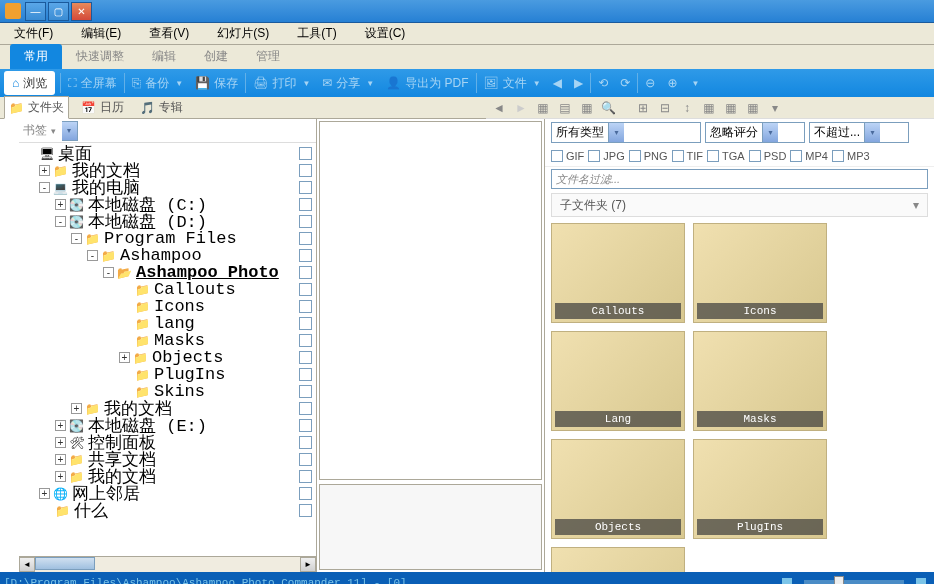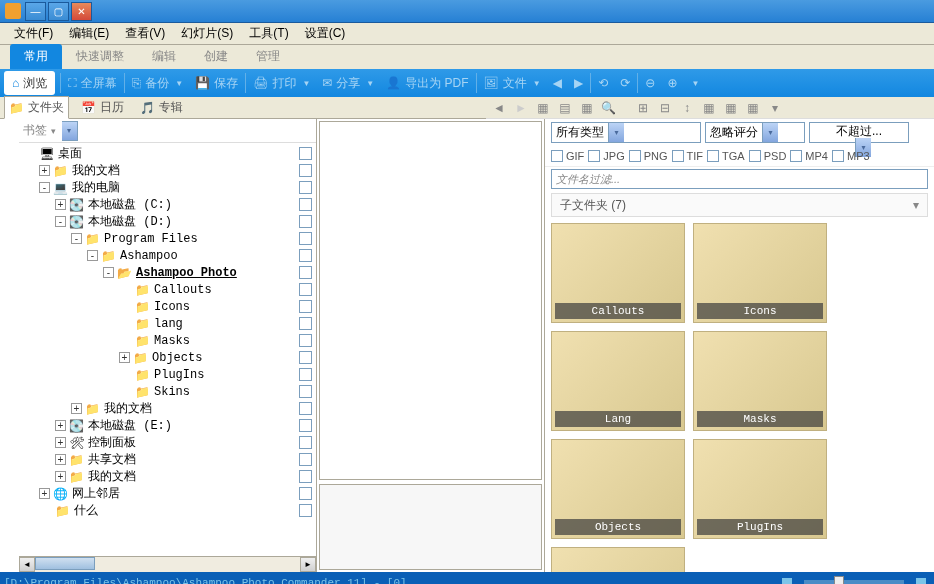--- a/index.html
+++ b/index.html
@@ -2,21 +2,21 @@
 <html><head>
 <meta charset="utf-8">
 <style>
 * { box-sizing: border-box; margin: 0; padding: 0; }
 body { font-family: "SimSun", Arial, sans-serif; font-size: 12px; background: #fff; width: 934px; height: 584px; overflow: hidden; }
 .titlebar { height: 23px; background: linear-gradient(#4a9be0, #2680d4); display: flex; align-items: center; color: #fff; padding-left: 5px; border-bottom: 1px solid #1a5a9c; }
 .titlebar-text { flex: 1; font-family: "Courier New", monospace; font-size: 12px; }
 .titlebar-btns { display: flex; gap: 2px; margin-right: 2px; }
 .titlebar-btn { width: 21px; height: 19px; border: 1px solid #1a5a9c; background: linear-gradient(#5aa7e8, #3a8cd4); display: flex; align-items: center; justify-content: center; font-size: 10px; color: #fff; cursor: pointer; }
 .titlebar-btn.close { background: linear-gradient(#e88a5a, #d44a3a); }
-.menubar { height: 22px; display: flex; align-items: center; padding-left: 8px; gap: 4px; background: #ece9d8; border-bottom: 1px solid #aca899; }
+.menubar { height: 22px; display: flex; align-items: center; padding-left: 8px; gap: 16px; background: #ece9d8; border-bottom: 1px solid #aca899; }
 .menu-item { padding: 2px 6px; cursor: pointer; font-size: 12px; }
 .tabbar { height: 24px; display: flex; align-items: flex-end; padding-left: 10px; gap: 0; background: #ece9d8; }
 .tab { padding: 4px 14px; font-size: 12px; color: #888; cursor: pointer; }
 .tab.active { background: #1287e0; color: #fff; border-radius: 3px 3px 0 0; }
 .toolbar-main { height: 28px; background: linear-gradient(#2f9ae8, #1287e0); display: flex; align-items: center; padding: 0 4px; }
 .tbtn { display: flex; align-items: center; height: 24px; padding: 0 6px; color: #a6d4f4; font-size: 12px; gap: 4px; cursor: pointer; }
 .tbtn.active { background: #fff; color: #333; border-radius: 3px; padding: 0 8px; margin-right: 4px; }
 .tbtn .dd { font-size: 8px; margin-left: 2px; }
 .sep-v { width: 1px; height: 20px; background: #62b0e8; margin: 0 1px; }
 .subtabs { height: 22px; display: flex; align-items: center; padding: 0 4px; gap: 8px; background: #ece9d8; border-bottom: 1px solid #aca899; }
@@ -26,21 +26,21 @@
 .left-panel { width: 298px; display: flex; flex-direction: column; border-right: 1px solid #aca899; margin-left: 19px; }
 .path-bar { height: 24px; display: flex; align-items: center; padding: 2px 4px; border-bottom: 1px solid #ddd; }
 .path-label { font-size: 12px; color: #888; margin-right: 4px; }
 .path-input { flex: 1; height: 20px; border: 1px solid #7b9ebd; font-family: "Courier New", monospace; font-size: 11px; padding: 0 3px; }
 .path-dd { width: 16px; height: 20px; background: linear-gradient(#bcd4f6, #83a6de); border: 1px solid #7b9ebd; border-left: 0; display: flex; align-items: center; justify-content: center; font-size: 8px; color: #4a6a9c; cursor: pointer; }
 .tree { flex: 1; overflow: auto; padding: 2px 0; font-size: 12px; background: #fff; }
 .tree-row { display: flex; align-items: center; height: 17px; cursor: pointer; white-space: nowrap; }
 .exp { width: 11px; height: 11px; border: 1px solid #999; display: flex; align-items: center; justify-content: center; font-size: 10px; line-height: 1; margin-right: 3px; background: #fff; color: #333; }
 .exp-blank { width: 13px; margin-right: 3px; }
 .ticon { width: 16px; height: 14px; margin-right: 3px; display: flex; align-items: center; justify-content: center; }
-.tlabel { font-family: "Courier New", monospace; font-size: 12px; }
+.tlabel { font-family: "Courier New", monospace; font-size: 17px; }
 .cb { width: 13px; height: 13px; border: 1px solid #7b9ebd; margin-left: auto; margin-right: 4px; background: #fff; }
 .mid-panel { width: 228px; display: flex; flex-direction: column; border-right: 1px solid #aca899; }
 .preview-big { flex: 1; border: 1px solid #aca899; margin: 2px; background: #fff; }
 .preview-small { height: 86px; border: 1px solid #aca899; margin: 2px; background: #f7f7f7; }
 .right-panel { flex: 1; display: flex; flex-direction: column; overflow: hidden; }
 .rtoolbar { height: 22px; display: flex; align-items: center; padding: 0 4px; gap: 4px; background: #ece9d8; border-bottom: 1px solid #ddd; }
 .rticon { width: 18px; height: 18px; display: flex; align-items: center; justify-content: center; color: #888; cursor: pointer; font-size: 12px; }
 .filter-row { height: 26px; display: flex; align-items: center; padding: 2px 6px; gap: 4px; }
 .filter-dd { height: 21px; border: 1px solid #7b9ebd; display: flex; align-items: center; padding: 0 4px; font-size: 12px; background: #fff; cursor: pointer; }
 .filter-dd .ddv { width: 16px; text-align: center; font-size: 8px; color: #4a6a9c; background: linear-gradient(#bcd4f6, #83a6de); margin: -2px -4px -2px 4px; height: 19px; line-height: 19px; border-left: 1px solid #7b9ebd; }
@@ -352,21 +352,21 @@
   <div class="right-panel">
     <div class="filter-row">
       <div class="filter-dd" style="width:150px;">
           <span>所有类型</span>
           <span class="ddv">▾</span>
         </div>
       <div class="filter-dd" style="width:100px;">
           <span>忽略评分</span>
           <span class="ddv">▾</span>
         </div>
-      <div class="filter-dd" style="width:100px;flex-direction:column;">
+      <div class="filter-dd" style="width:100px;">
           <span>不超过...</span>
           <span class="ddv">▾</span>
         </div>
     </div>
     <div class="check-row" id="checks">
         <span class="fcheck">
           <span class="box"></span>
           <span>GIF</span>
         </span>
         <span class="fcheck">

